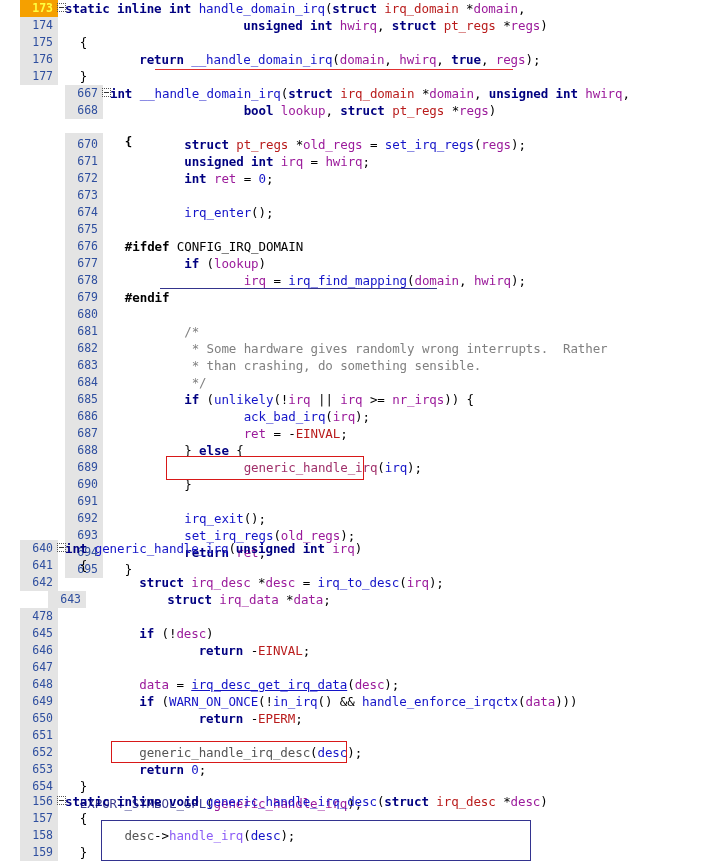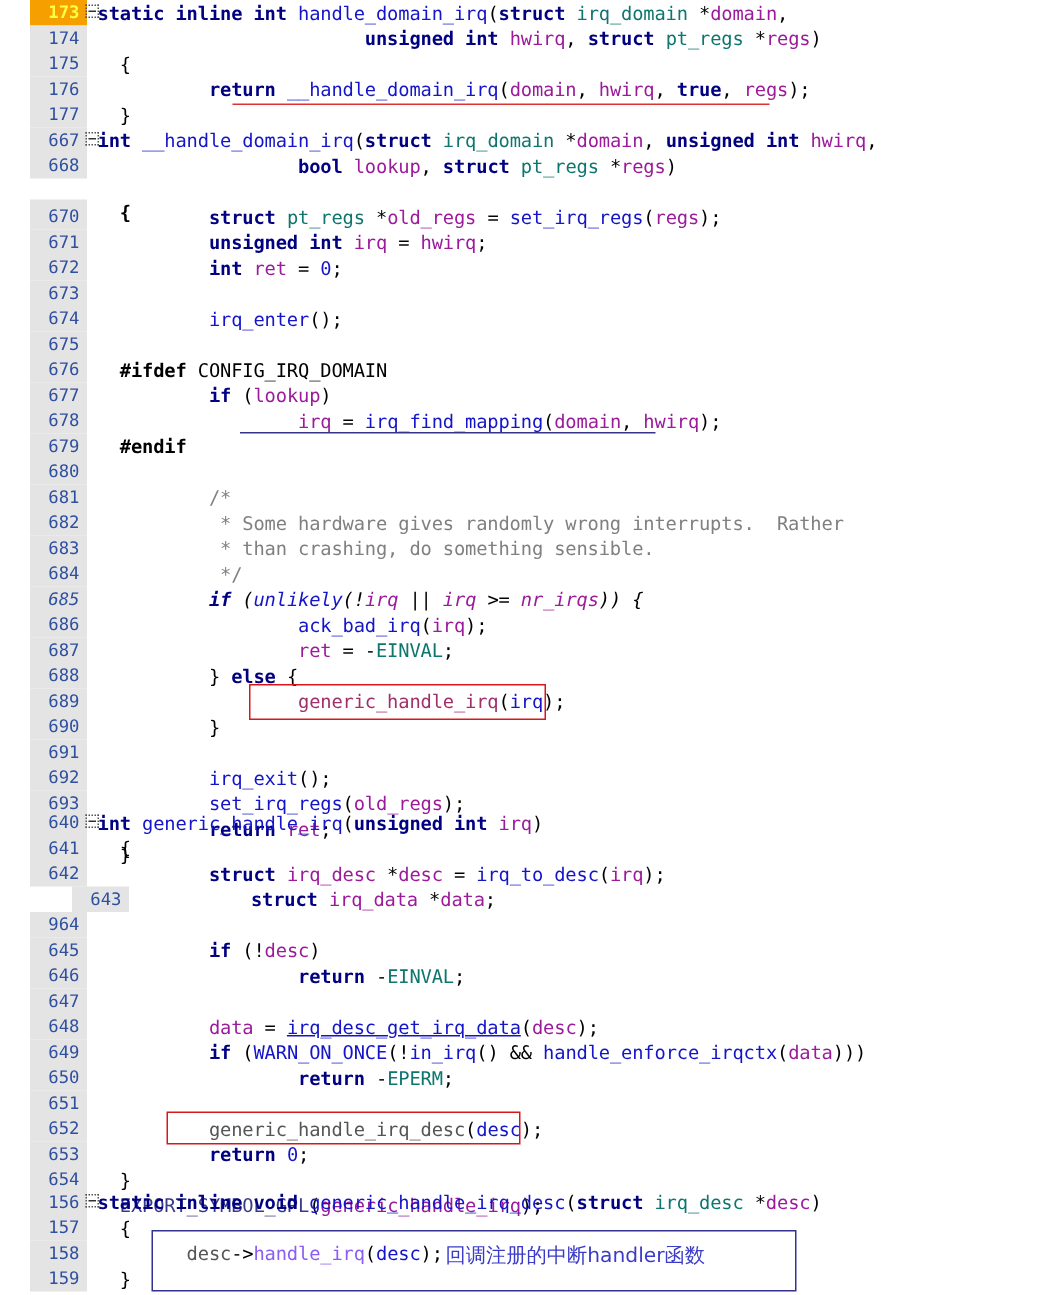--- a/index.html
+++ b/index.html
@@ -84,21 +84,21 @@
     width: 5px;
     height: 1px;
     background: #333;
   }
 
   
   .kw   { color: #000080; font-weight: bold; }   
   .fn   { color: #1414c8; }                      
   .call { color: #1414c8; }                      
   .var  { color: #9b1b9b; }                      
-  .typ  { color: #0f766e; }                      
+  .typ  { color: #b91c1c; }                      
   .pp   { color: #000000; font-weight: bold; }   
   .cmt  { color: #808080; }                      
   .num  { color: #1414c8; }
   .plain{ color: #000000; }
   .ul   { text-decoration: underline; }
 
   
   .red-underline {
     position: absolute;
     background: #e03030;
@@ -158,21 +158,21 @@
     </div>
 
     <div class="line" style="top:68px;position:absolute;">
       <span class="gutter">177</span>
       <span class="code"><span class="plain">  }</span></span>
     </div>
 
     <div class="red-underline" style="left:155px; top:69px; width:358px;"></div>
   </div>
 
-  <div class="block" style="height:455px; margin-top:0;">
+  <div class="block" style="height:455px; margin-top:0;padding-left:45px;">
 
     <div class="line" style="top:0px;position:absolute;">
       <span class="gutter">667</span>
       <span class="fold"></span>
       <span class="code"><span class="kw">int </span><span class="fn">__handle_domain_irq</span><span class="plain">(</span><span class="kw">struct </span><span class="typ">irq_domain</span><span class="plain"> *</span><span class="var">domain</span><span class="plain">, </span><span class="kw">unsigned int </span><span class="var">hwirq</span><span class="plain">,</span></span>
     </div>
 
     <div class="line" style="top:17px;position:absolute;">
       <span class="gutter">668</span>
       <span class="code"><span class="plain">                  </span><span class="kw">bool </span><span class="var">lookup</span><span class="plain">, </span><span class="kw">struct </span><span class="typ">pt_regs</span><span class="plain"> *</span><span class="var">regs</span><span class="plain">)</span></span>
@@ -251,21 +251,21 @@
     <div class="line" style="top:272px;position:absolute;">
       <span class="gutter">683</span>
       <span class="code cmt">           * than crashing, do something sensible.</span>
     </div>
 
     <div class="line" style="top:289px;position:absolute;">
       <span class="gutter">684</span>
       <span class="code cmt">           */</span>
     </div>
 
-    <div class="line" style="top:306px;position:absolute;font-style:italic;">
+    <div class="line" style="top:306px;position:absolute;">
       <span class="gutter">685</span>
       <span class="code"><span class="plain">          </span><span class="kw">if </span><span class="plain">(</span><span class="call">unlikely</span><span class="plain">(!</span><span class="var">irq</span><span class="plain"> || </span><span class="var">irq</span><span class="plain"> &gt;= </span><span class="var">nr_irqs</span><span class="plain">)) {</span></span>
     </div>
 
     <div class="line" style="top:323px;position:absolute;">
       <span class="gutter">686</span>
       <span class="code"><span class="plain">                  </span><span class="call">ack_bad_irq</span><span class="plain">(</span><span class="var">irq</span><span class="plain">);</span></span>
     </div>
 
     <div class="line" style="top:340px;position:absolute;">
@@ -336,21 +336,21 @@
       <span class="gutter">642</span>
       <span class="code"><span class="plain">          </span><span class="kw">struct </span><span class="var">irq_desc</span><span class="plain"> *</span><span class="var">desc</span><span class="plain"> = </span><span class="call">irq_to_desc</span><span class="plain">(</span><span class="var">irq</span><span class="plain">);</span></span>
     </div>
 
     <div class="line" style="top:51px;position:absolute;margin-left:28px;">
       <span class="gutter">643</span>
       <span class="code"><span class="plain">          </span><span class="kw">struct </span><span class="var">irq_data</span><span class="plain"> *</span><span class="var">data</span><span class="plain">;</span></span>
     </div>
 
     <div class="line" style="top:68px;position:absolute;">
-      <span class="gutter">964</span>
+      <span class="gutter">478</span>
       <span class="code"></span>
     </div>
 
     <div class="line" style="top:85px;position:absolute;">
       <span class="gutter">645</span>
       <span class="code"><span class="plain">          </span><span class="kw">if </span><span class="plain">(!</span><span class="var">desc</span><span class="plain">)</span></span>
     </div>
 
     <div class="line" style="top:102px;position:absolute;">
       <span class="gutter">646</span>
@@ -423,16 +423,15 @@
       <span class="code"><span class="plain">        </span><span class="typ" style="color:#555;">desc</span><span class="plain">-&gt;</span><span class="call" style="color:#8b5cf6;">handle_irq</span><span class="plain">(</span><span class="var" style="color:#1414c8;">desc</span><span class="plain">);</span></span>
     </div>
 
     <div class="line" style="top:51px;position:absolute;">
       <span class="gutter">159</span>
       <span class="code"><span class="plain">  }</span></span>
     </div>
 
     <div class="blue-box" style="left:101px; top:27px; width:430px; height:41px;"></div>
 
-    <span class="cn-note" style="left:297px; top:35px;">回调注册的中断handler函数</span>
   </div>
 
 </div>
 
 </body></html>

